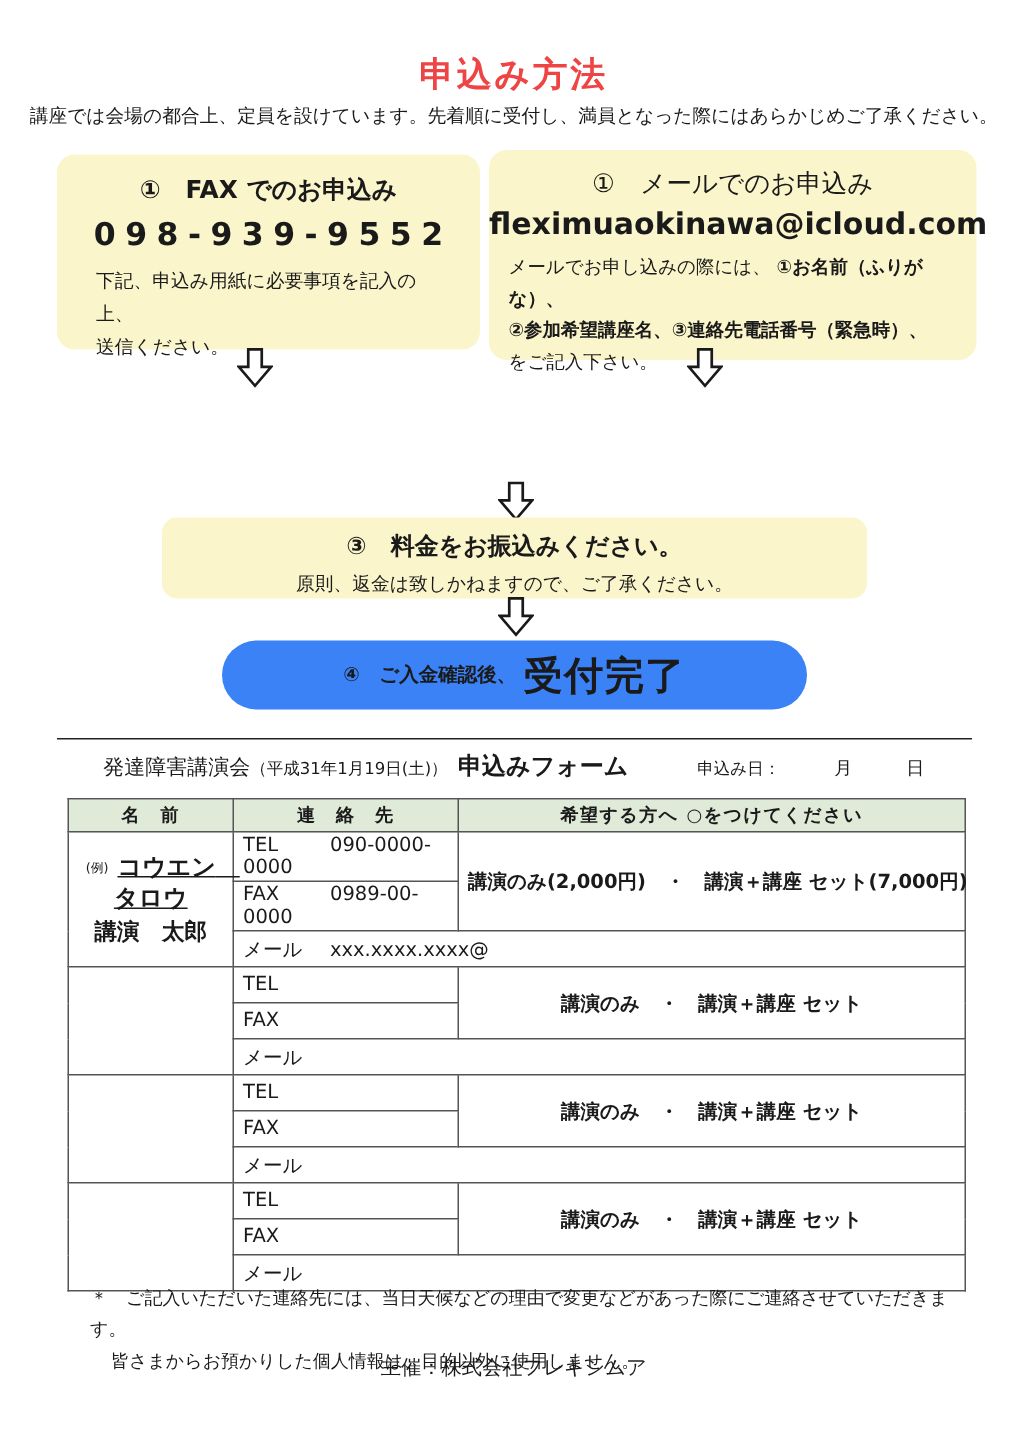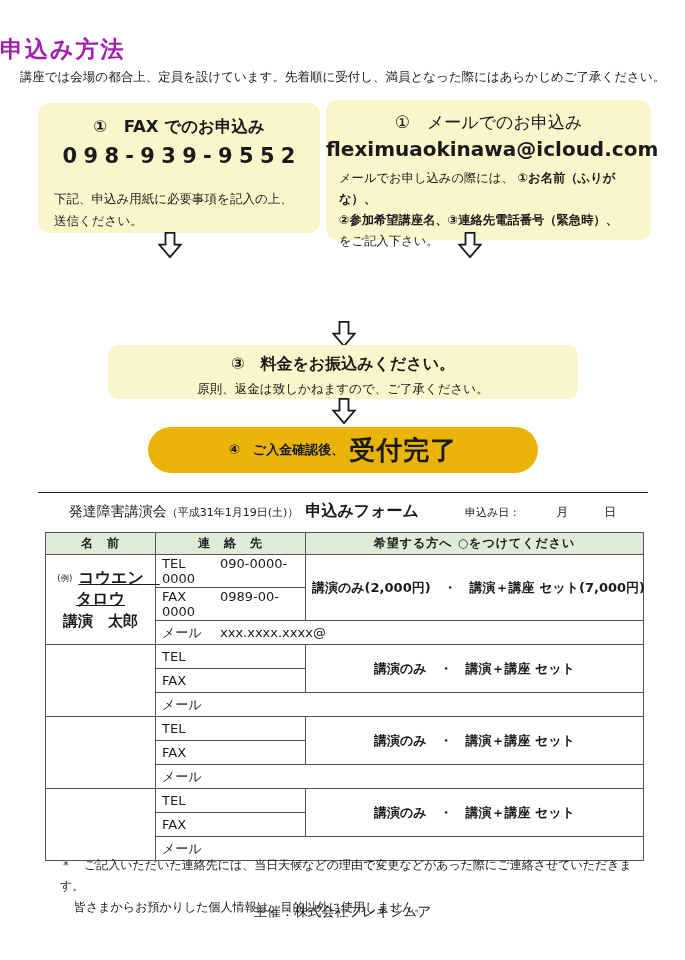--- a/index.html
+++ b/index.html
@@ -8,37 +8,38 @@
     position:relative;
     width:685px; height:960px;
     margin:0 auto;
     background:#ffffff;
     font-family:"DejaVu Sans","Liberation Sans",sans-serif;
     color:#1a1a1a;
     overflow:hidden;
   }
   .title {
     position:absolute; top:34px; left:0; right:0;
+    text-align:center;
     font-size:23px; font-weight:bold; letter-spacing:2px;
-    color:#a21caf;
+    color:#ef4444;
   }
   .subtitle {
     position:absolute; top:69px; left:0; right:0;
     text-align:center; font-size:12.5px; color:#1a1a1a;
   }
   .box { position:absolute; }
   .yellow { background:#fbf5cb; border-radius:12px; }
   .green  { background:#cfe3cd; border-radius:16px; }
-  .blue   { background:#eab308; border-radius:23px; }
+  .blue   { background:#3b82f6; border-radius:23px; }
   .b { font-weight:bold; }
 
   .fax-box { left:38px; top:103px; width:282px; height:130px; padding-top:13px; text-align:center; }
   .fax-box .box-heading { font-size:16.5px; font-weight:bold; }
   .fax-number { margin-top:6px; font-size:21px; font-weight:bold; letter-spacing:0.30em; padding-left:0.30em; }
-  .fax-box .box-note { margin-top:20px; padding:0 16px; font-size:12.5px; line-height:1.75; text-align:left; }
+  .fax-box .box-note { margin-top:8px; padding:0 26px; font-size:12.5px; line-height:1.75; text-align:left; }
 
   .mail-box { left:326px; top:100px; width:325px; height:140px; padding-top:11px; text-align:center; }
   .mail-box .box-heading { font-size:17px; font-weight:normal; }
   .email { margin-top:3px; font-size:20px; font-weight:bold; letter-spacing:0; }
   .mail-box .box-note { margin-top:7px; padding:0 13px; font-size:12.3px; line-height:1.7; text-align:left; }
 
   .arrow { position:absolute; width:24px; height:27px; }
   .arrow path { fill:#ffffff; stroke:#1a1a1a; stroke-width:2; }
   .arrow-1 { left:158px; top:232px; }
   .arrow-2 { left:458px; top:232px; }

